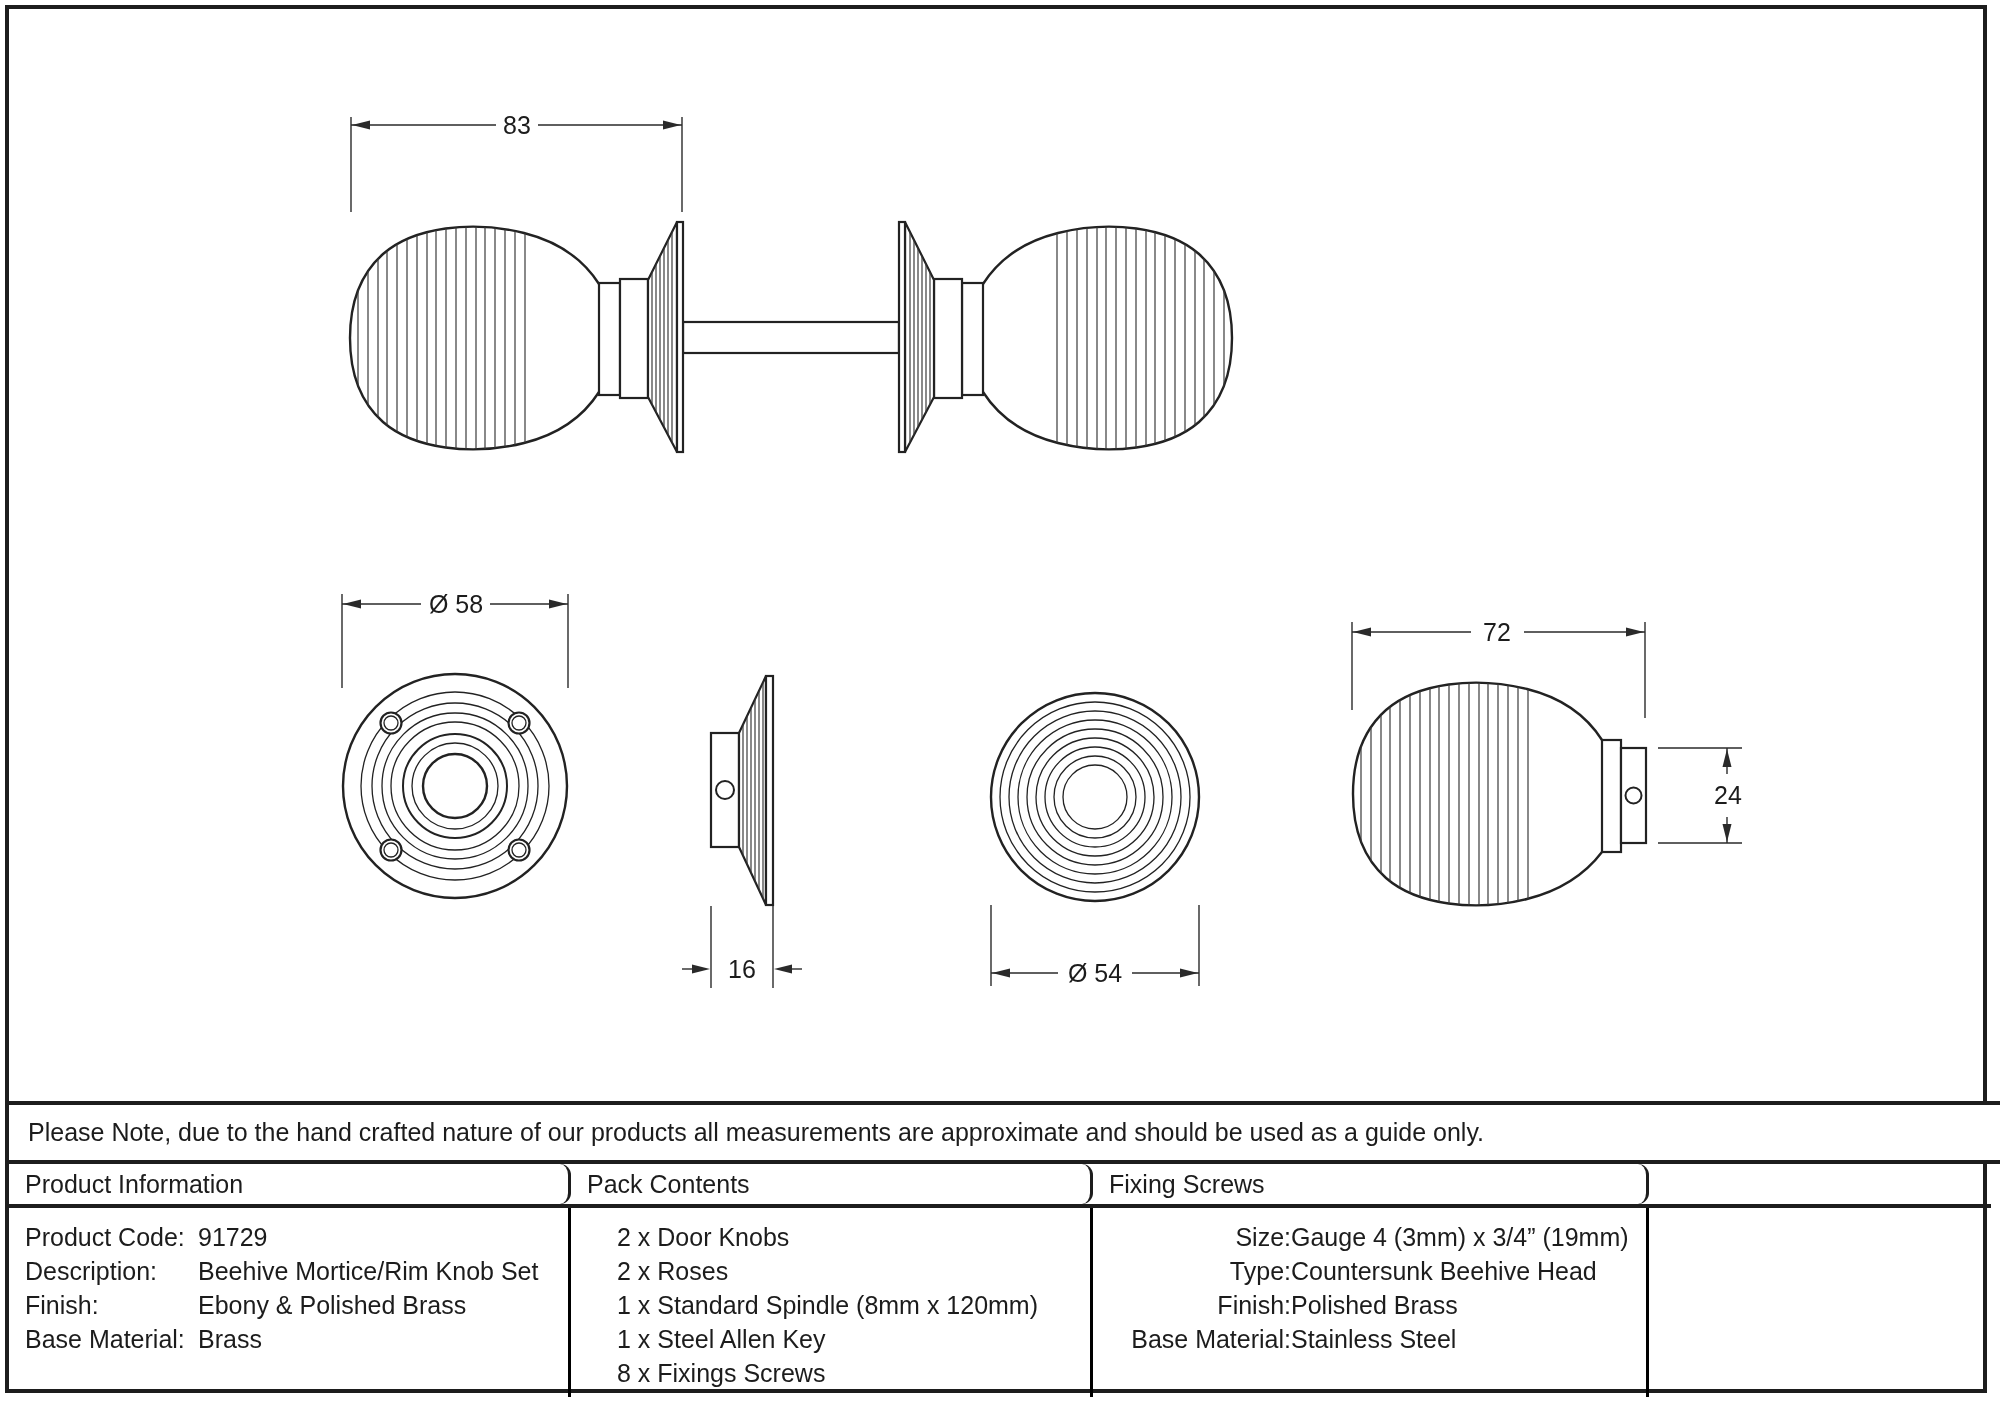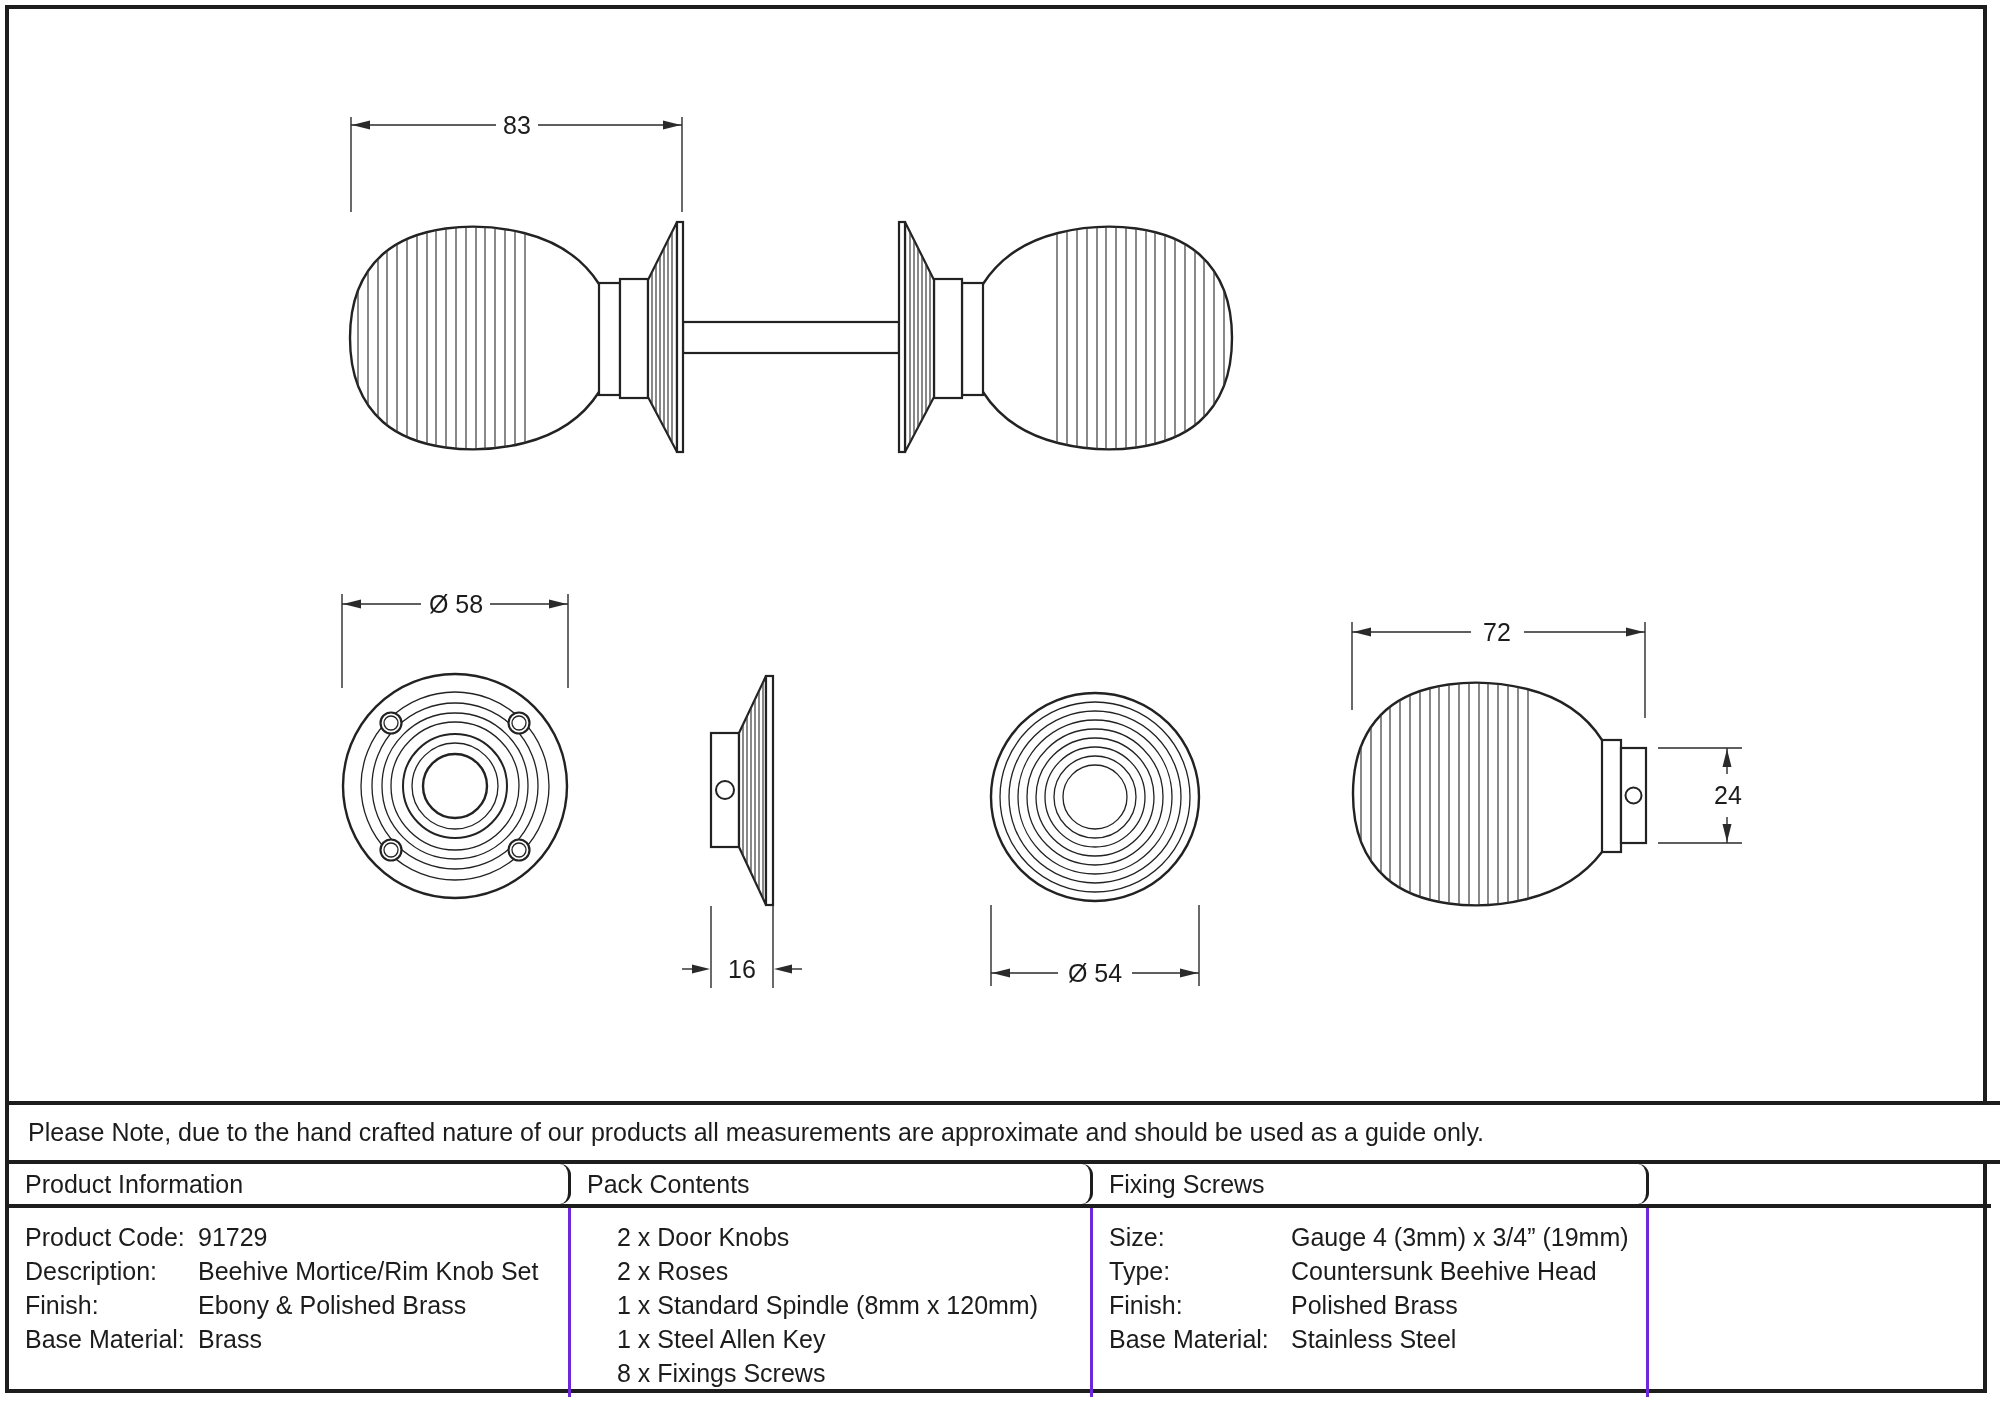--- a/index.html
+++ b/index.html
@@ -39,25 +39,25 @@
 
   
   .spec-table { position:absolute; left:9px; top:1164px; width:1982px; height:233px; font-size:25px; }
   .thead, .tbody { display:grid; grid-template-columns:562px 522px 556px auto; }
   .thead { height:40px; border-bottom:4px solid #1d1d1d; }
   .th {
     display:flex; align-items:center; padding-left:16px;
     border-right:3px solid #1d1d1d; box-sizing:border-box;border-radius:11px;
   }
   .tbody { height:189px; }
-  .td { border-right:3px solid #6d28d9; box-sizing:border-box; padding-top:12px; }
+  .td { border-right:3px solid #000000; box-sizing:border-box; padding-top:12px; }
   .th:last-child, .td:last-child { border-right:none; }
   .kv { height:34px; display:flex; align-items:center; padding-left:16px; }
   .kv .k { flex:none; width:173px; }
-  .td-fixing .kv .k { width:182px; }
+  .td-fixing .kv .k { width:182px;text-align:right; }
   .pc-item { height:34px; display:flex; align-items:center; padding-left:46px; }
 </style>
 </head>
 <body>
 
 <div class="page">
   <div class="page-border"></div>
 
   <svg class="drawing" width="2000" height="1096" viewBox="0 0 2000 1096">
     <defs>

